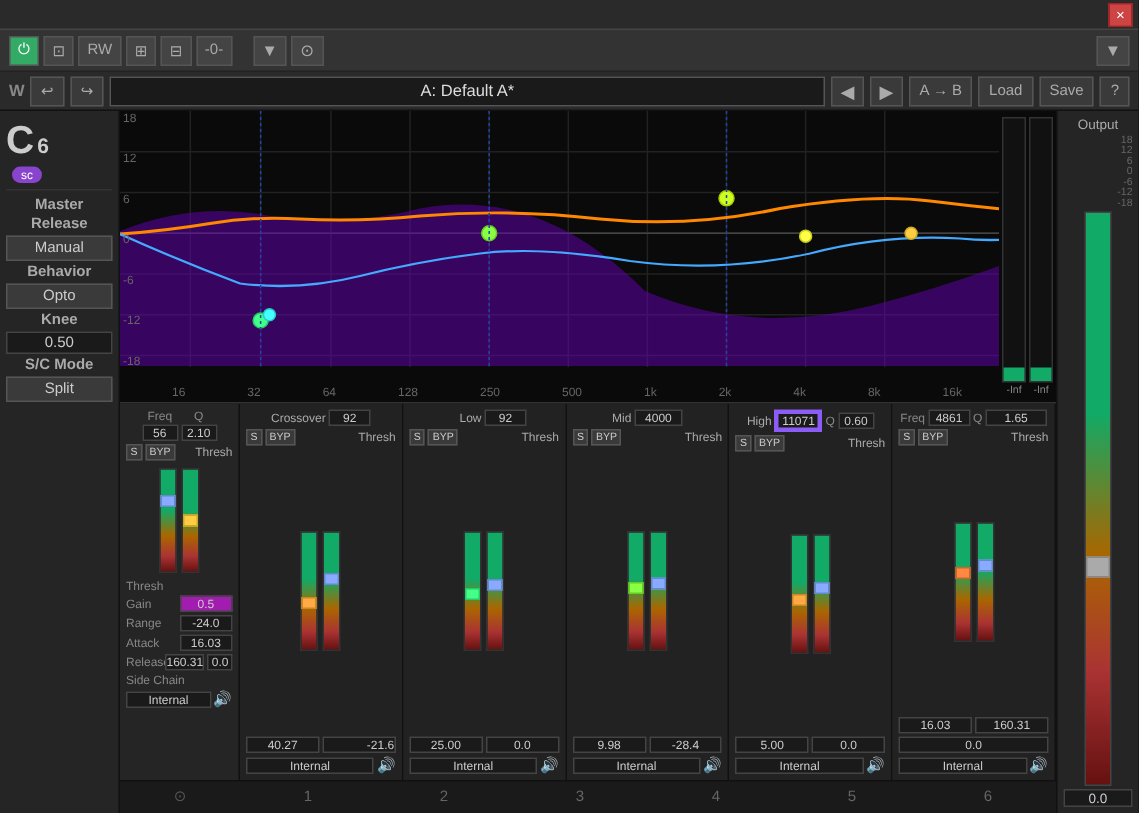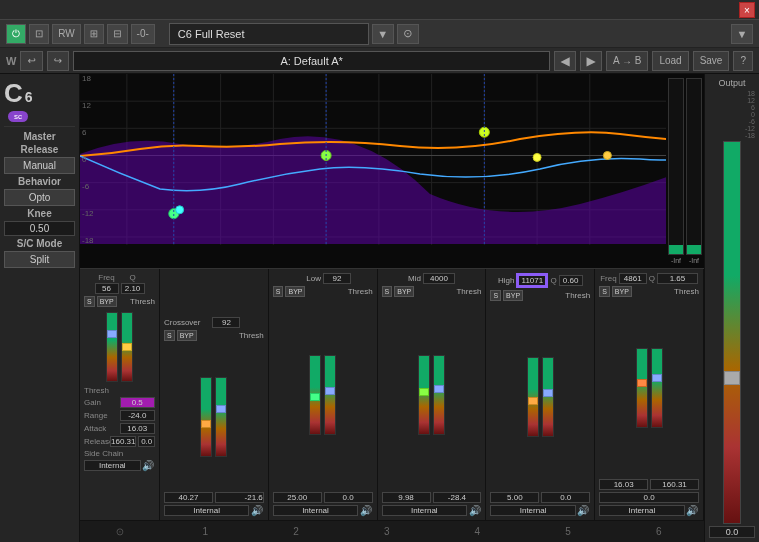--- a/index.html
+++ b/index.html
@@ -189,21 +189,20 @@
 </div>
 
 <div class="toolbar">
   <button class="toolbar-btn active">⏻</button>
   <button class="toolbar-btn">⊡</button>
   <button class="toolbar-btn">RW</button>
   <button class="toolbar-btn">⊞</button>
   <button class="toolbar-btn">⊟</button>
   <button class="toolbar-btn">-0-</button>
   <div style="width:8px"></div>
-  <input class="toolbar-preset" type="text" value="C6 Full Reset" style="">
   <button class="toolbar-icon-btn">▼</button>
   <button class="toolbar-icon-btn">⊙</button>
   <div style="flex:1"></div>
   <button class="toolbar-icon-btn">▼</button>
 </div>
 
 <div class="toolbar2">
   <span style="color:#888;font-size:11px;font-weight:bold;">W</span>
   <button class="toolbar2-btn">↩</button>
   <button class="toolbar2-btn">↪</button>
@@ -291,20 +290,33 @@
           <div style="position:absolute;left:2px;top:0;bottom:12%;display:flex;flex-direction:column;justify-content:space-between;">
             <span style="color:#666;font-size:8px;">18</span>
             <span style="color:#666;font-size:8px;">12</span>
             <span style="color:#666;font-size:8px;">6</span>
             <span style="color:#666;font-size:8px;">0</span>
             <span style="color:#666;font-size:8px;">-6</span>
             <span style="color:#666;font-size:8px;">-12</span>
             <span style="color:#666;font-size:8px;">-18</span>
           </div>
 
+          <div style="position:absolute;bottom:2px;left:14px;right:4px;display:flex;justify-content:space-around;">
+            <span style="color:#666;font-size:8px;">16</span>
+            <span style="color:#666;font-size:8px;">32</span>
+            <span style="color:#666;font-size:8px;">64</span>
+            <span style="color:#666;font-size:8px;">128</span>
+            <span style="color:#666;font-size:8px;">250</span>
+            <span style="color:#666;font-size:8px;">500</span>
+            <span style="color:#666;font-size:8px;">1k</span>
+            <span style="color:#666;font-size:8px;">2k</span>
+            <span style="color:#666;font-size:8px;">4k</span>
+            <span style="color:#666;font-size:8px;">8k</span>
+            <span style="color:#666;font-size:8px;">16k</span>
+          </div>
         </div>
 
         <div style="display:flex;flex-direction:column;width:38px;padding:4px 2px;gap:2px;">
           <div style="display:flex;gap:2px;flex:1;">
             <div style="flex:1;background:#111;border:1px solid #333;position:relative;">
               <div style="position:absolute;bottom:0;width:100%;height:5%;background:#1a6;"></div>
             </div>
             <div style="flex:1;background:#111;border:1px solid #333;position:relative;">
               <div style="position:absolute;bottom:0;width:100%;height:5%;background:#1a6;"></div>
             </div>
@@ -372,21 +384,21 @@
         <div style="display:flex;align-items:center;gap:2px;">
           <span style="color:#888;font-size:8px;">Side Chain</span>
         </div>
         <div style="display:flex;align-items:center;gap:2px;">
           <div style="background:#1a1a1a;border:1px solid #444;color:#ccc;font-size:8px;flex:1;text-align:center;">Internal</div>
           <span style="color:#aaa;font-size:10px;cursor:pointer;">🔊</span>
         </div>
       </div>
 
       <div style="flex:1;border-right:1px solid #111;padding:4px;display:flex;flex-direction:column;gap:2px;min-width:0;background:#222;">
-        <div style="display:flex;gap:12px;align-items:center;margin-top:44px;">
+        <div style="display:flex;gap:2px;justify-content:center;align-items:center;">
           <span style="color:#aaa;font-size:8px;">Crossover</span>
           <div style="background:#1a1a1a;border:1px solid #444;color:#ccc;font-size:8px;width:28px;text-align:center;">92</div>
         </div>
         <div style="display:flex;gap:2px;align-items:center;">
           <button style="background:#3a3a3a;border:1px solid #555;color:#ccc;font-size:7px;padding:1px 2px;cursor:pointer;">S</button>
           <button style="background:#3a3a3a;border:1px solid #555;color:#ccc;font-size:7px;padding:1px 2px;cursor:pointer;">BYP</button>
           <span style="color:#aaa;font-size:8px;flex:1;text-align:right;">Thresh</span>
         </div>
 
         <div style="display:flex;gap:3px;flex:1;align-items:center;justify-content:center;">

